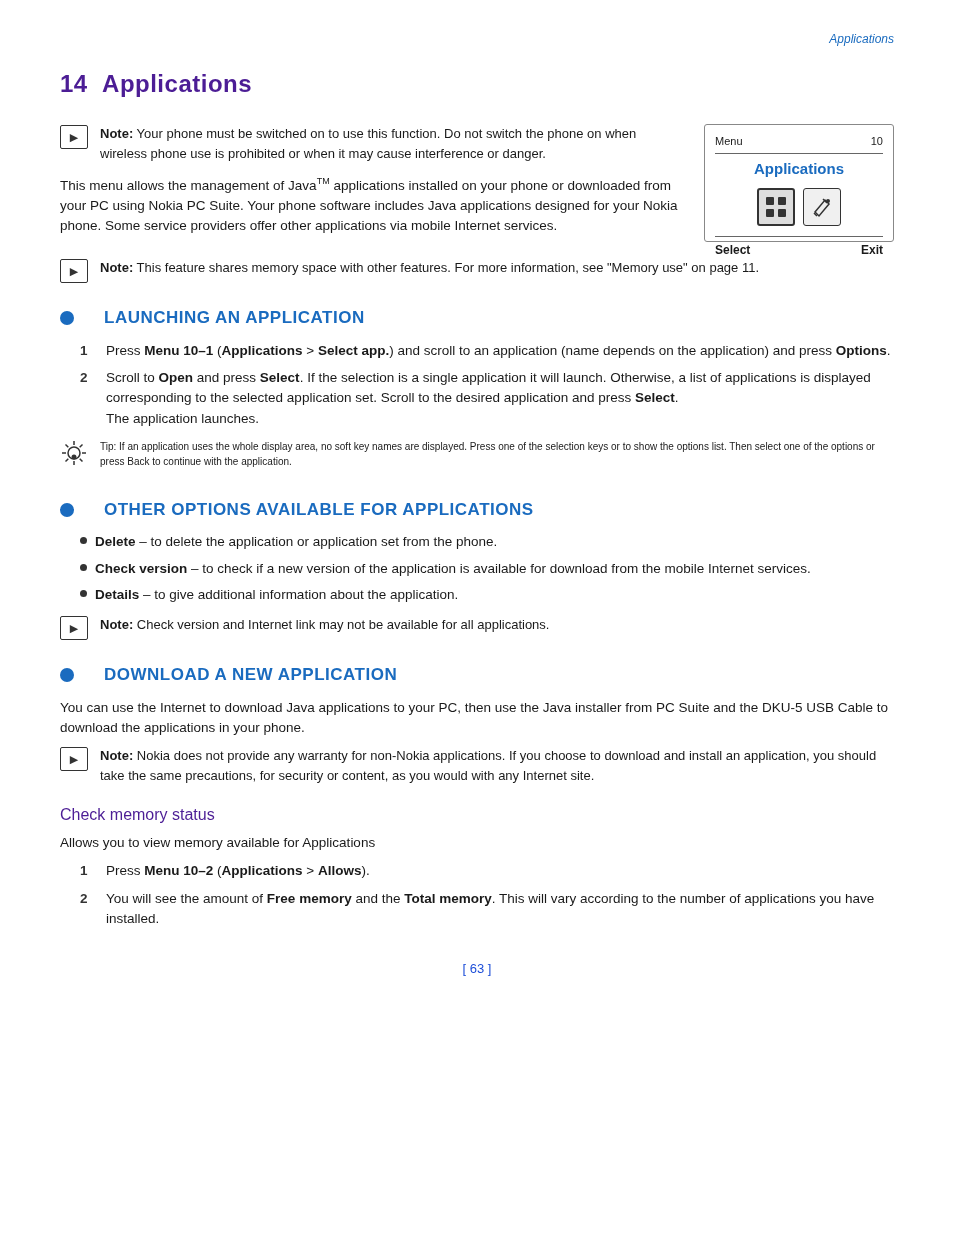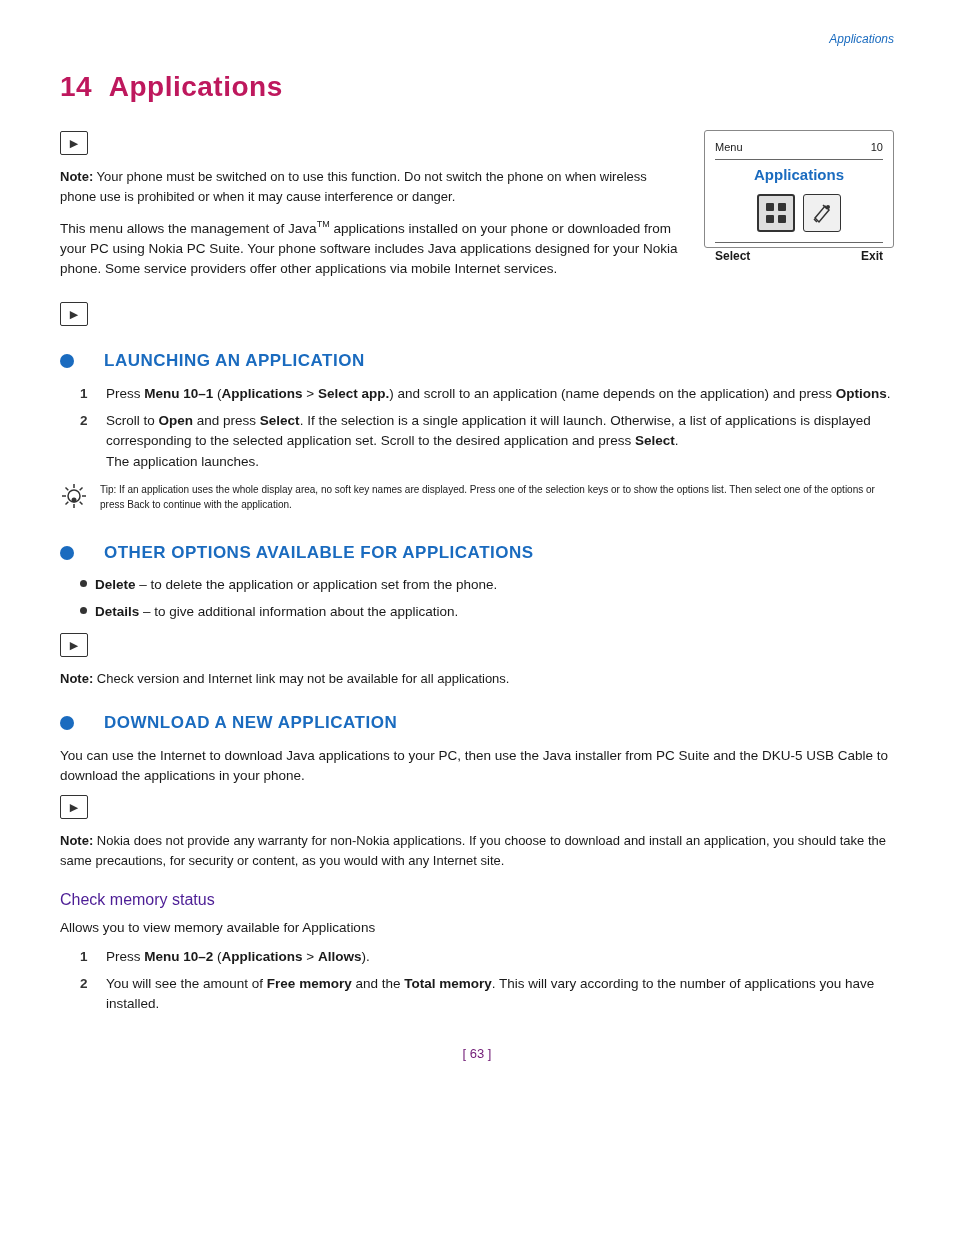--- a/index.html
+++ b/index.html
@@ -18,23 +18,23 @@
     .page-header {
       text-align: right;
       font-style: italic;
       color: #1a6bbf;
       font-size: 12px;
       margin-bottom: 18px;
     }
 
     
     .chapter-title {
-      font-size: 28px;
-      font-weight: bold;
-      color: #be185d;
+      font-size: 24px;
+      font-weight: bold;
+      color: #4c1d95;
       margin-bottom: 22px;
       letter-spacing: 0.5px;
     }
 
     
     .top-section {
       display: flex;
       gap: 20px;
       margin-bottom: 14px;
     }
@@ -95,21 +95,20 @@
       border-top: 1px solid #666;
       padding-top: 4px;
     }
 
     
     .note-block {
       display: flex;
       gap: 12px;
       margin-bottom: 12px;
       align-items: flex-start;
-      flex-direction: column;
     }
     .note-icon {
       min-width: 28px;
       width: 28px;
       height: 24px;
       border: 1.5px solid #333;
       border-radius: 2px;
       display: flex;
       align-items: center;
       justify-content: center;
@@ -208,21 +207,21 @@
 
     
     b, strong { font-weight: bold; }
     .italic-blue { color: #1a6bbf; font-style: italic; }
 
     
     .page-footer {
       text-align: center;
       margin-top: 30px;
       font-size: 13px;
-      color: #701a75;
+      color: #1d4ed8;
     }
 
     sup { font-size: 9px; vertical-align: super; }
 
     p { margin-bottom: 8px; }
   </style>
 </head>
 <body>
 
 <div class="page-header">
@@ -277,20 +276,24 @@
     </div>
     <div class="phone-soft-keys">
       <span>Select</span>
       <span>Exit</span>
     </div>
   </div>
 </div>
 
 <div class="note-block">
   <div class="note-icon"></div>
+  <div class="note-text">
+    <span class="bold">Note:</span>
+    <span>This feature shares memory space with other features. For more information, see "Memory use" on page 11.</span>
+  </div>
 </div>
 
 <div class="section-heading">
   <span class="bullet-large"></span>
   <span class="section-title">LAUNCHING AN APPLICATION</span>
 </div>
 
 <div class="numbered-list">
   <div class="numbered-item">
     <span class="num">1</span>
@@ -333,20 +336,24 @@
   <span class="section-title">OTHER OPTIONS AVAILABLE FOR APPLICATIONS</span>
 </div>
 
 <div class="bullet-list">
   <div class="bullet-item">
     <span class="bullet-dot"></span>
     <span><b>Delete</b> – to delete the application or application set from the phone.</span>
   </div>
   <div class="bullet-item">
     <span class="bullet-dot"></span>
+    <span><b>Check version</b> – to check if a new version of the application is available for download from the mobile Internet services.</span>
+  </div>
+  <div class="bullet-item">
+    <span class="bullet-dot"></span>
     <span><b>Details</b> – to give additional information about the application.</span>
   </div>
 </div>
 
 <div class="note-block">
   <div class="note-icon"></div>
   <div class="note-text">
     <span class="bold">Note:</span>
     <span>Check version and Internet link may not be available for all applications.</span>
   </div>

